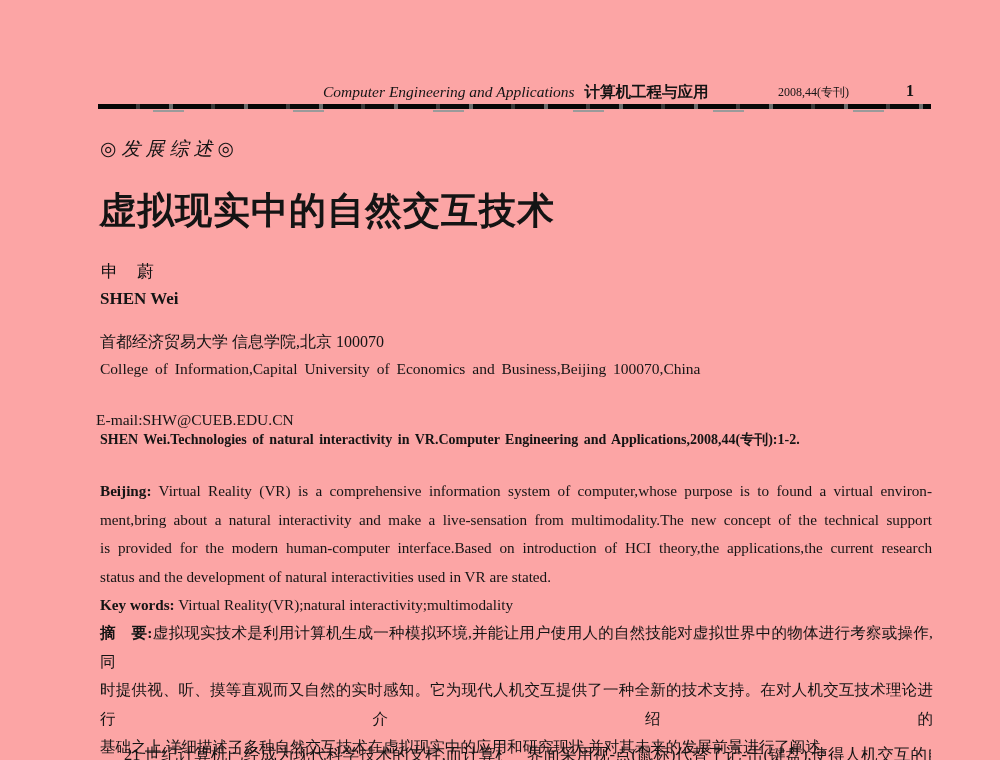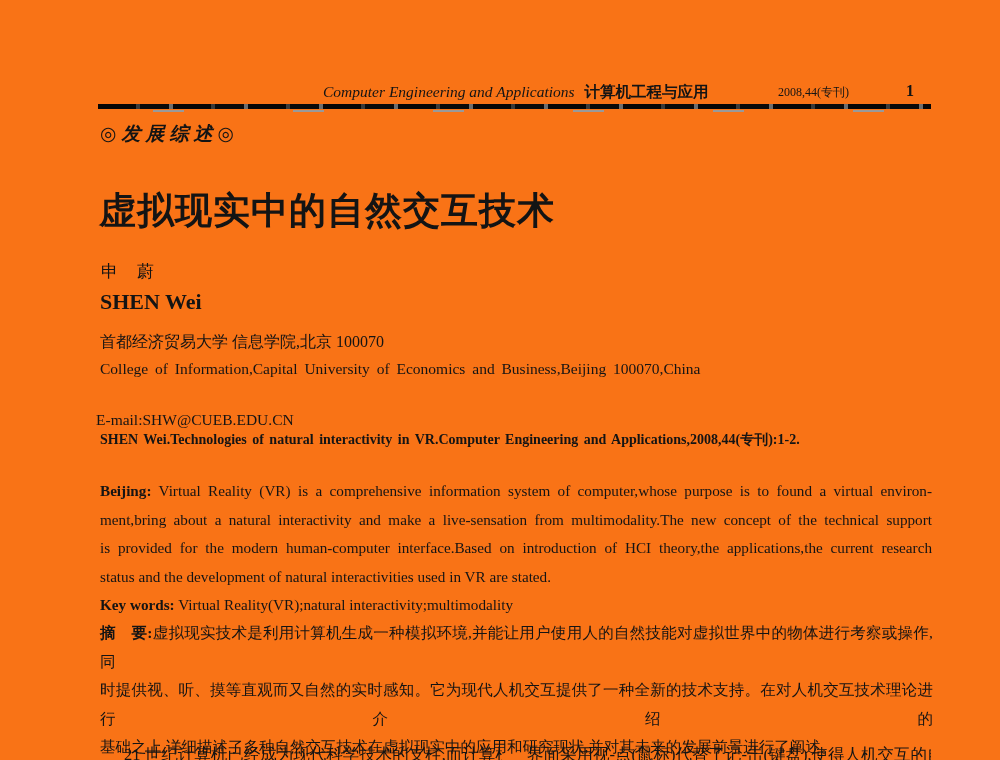--- a/index.html
+++ b/index.html
@@ -1,19 +1,19 @@
 <!DOCTYPE html>
 <html><head>
 <meta charset="utf-8">
 <style>
   html,body{margin:0;padding:0;background:#ffffff;}
   .page{
     position:relative;
     width:1000px;height:760px;
-    background:#f97316;
+    background:#fca5a5;
     overflow:hidden;
     color:#141414;
     font-family:"Liberation Serif","DejaVu Serif",serif;
   }
   
   .hdr-journal{
     position:absolute;left:323px;top:82px;
     font-size:15.5px;white-space:nowrap;
   }
   .hdr-journal .en{font-style:italic;}
@@ -23,29 +23,29 @@
   .rule{
     position:absolute;left:98px;top:104px;width:833px;height:5px;
     background:repeating-linear-gradient(90deg,#060606 0 38px,#3a3a3a 38px 42px,#0a0a0a 42px 71px,#6d6d6d 71px 75px);
   }
   .rule:after{
     content:"";position:absolute;left:0;top:6px;width:100%;height:2px;
     background:repeating-linear-gradient(90deg,transparent 0 55px,#9a9a9a 55px 86px,transparent 86px 140px);
   }
   
   .section-label{
-    position:absolute;left:100px;top:121px;
-    font-size:19px;font-weight:bold;font-style:italic;letter-spacing:5px;white-space:nowrap;
+    position:absolute;left:100px;top:136px;
+    font-size:19px;font-weight:normal;font-style:italic;letter-spacing:5px;white-space:nowrap;
   }
   .title{
     position:absolute;left:99px;top:186px;
     font-size:37px;font-weight:bold;letter-spacing:1px;white-space:nowrap;font-family:Liberation Mono, monospace;
   }
   .author-cn{position:absolute;left:101px;top:260px;font-size:17px;letter-spacing:1px;}
-  .author-en{position:absolute;left:100px;top:289px;font-size:22px;font-weight:bold;}
+  .author-en{position:absolute;left:100px;top:289px;font-size:17px;font-weight:bold;}
   .aff-cn{position:absolute;left:100px;top:332px;font-size:16px;}
   .aff-en{position:absolute;left:100px;top:360px;font-size:15.5px;word-spacing:3px;}
   .email{position:absolute;left:96px;top:388px;font-size:15.5px;margin-top:23px;}
   .citation{
     position:absolute;left:100px;top:431px;width:833px;
     font-size:14px;font-weight:bold;word-spacing:2px;
   }
   
   .abs-en{
     position:absolute;left:100px;top:477px;width:832px;

